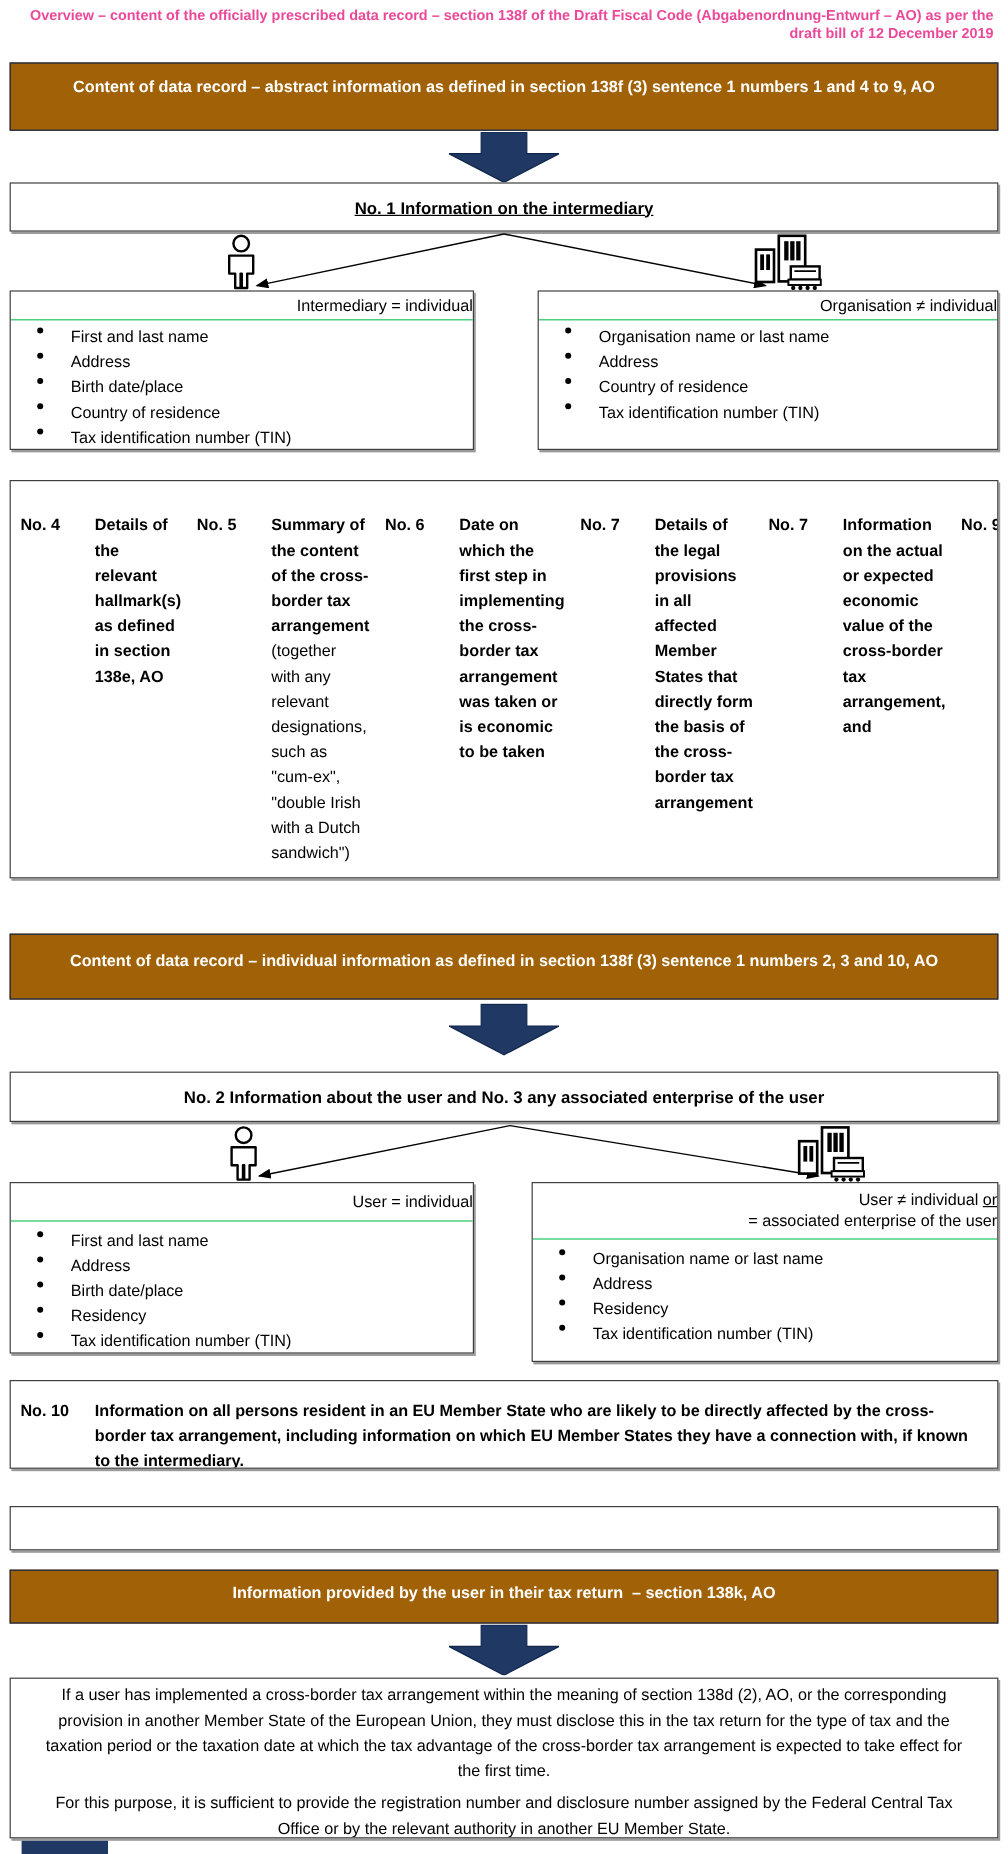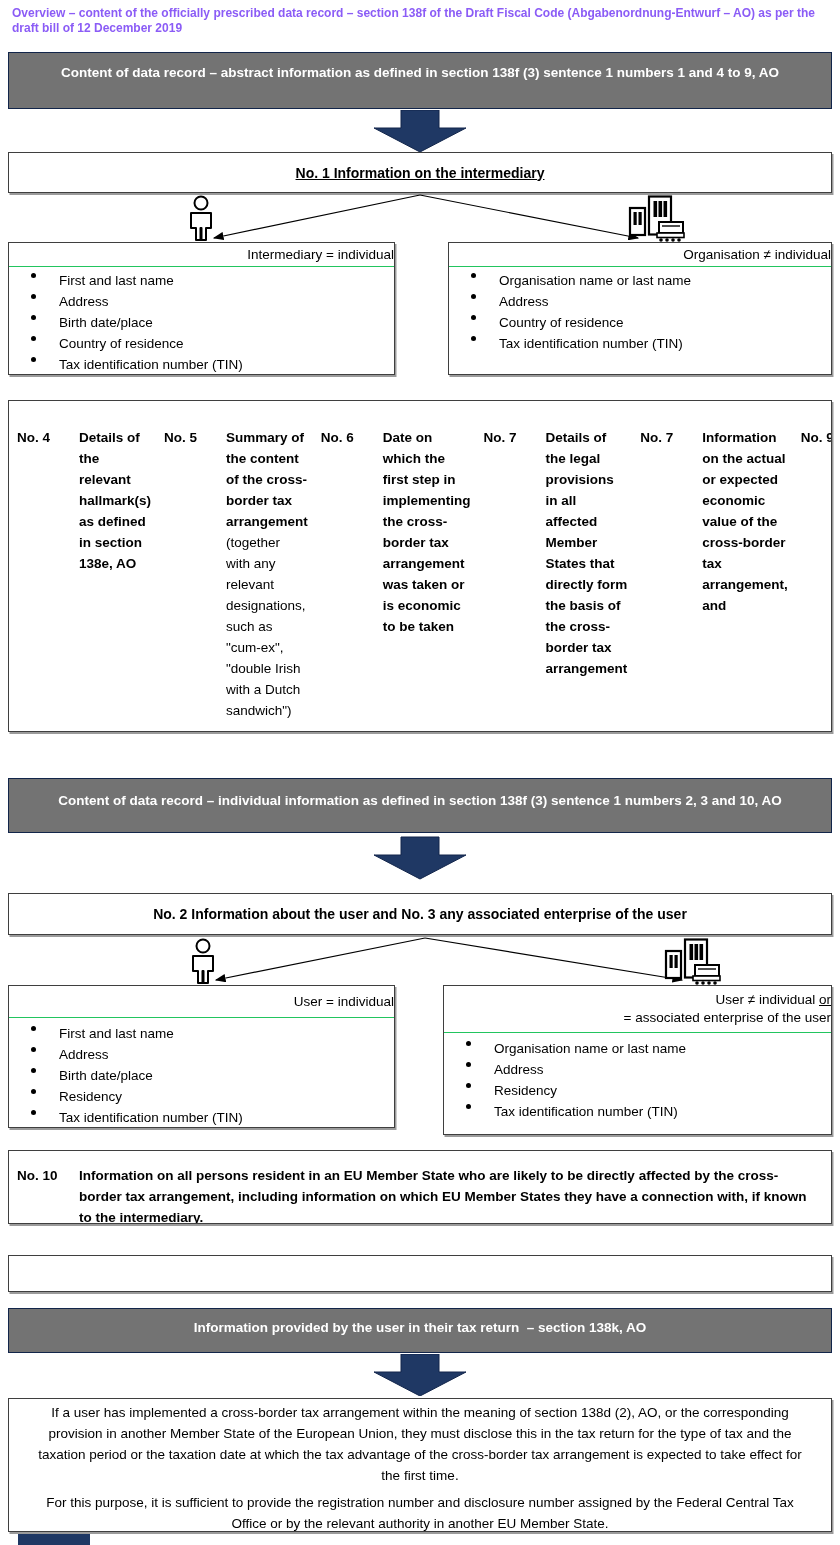--- a/index.html
+++ b/index.html
@@ -2,24 +2,24 @@
 <html><head>
 <meta charset="utf-8">
 <style>
   html,body{margin:0;padding:0;background:#ffffff;}
   .page{
     position:relative;width:840px;height:1545px;background:#ffffff;
     font-family:"Liberation Sans",sans-serif;color:#000;overflow:hidden;
   }
   .abs{position:absolute;box-sizing:border-box;}
   .page-title{
-    font-weight:bold;font-size:12px;line-height:15px;text-align:left;color:#8b5cf6;
+    font-weight:bold;font-size:12px;line-height:15px;text-align:right;color:#ec4899;
   }
   .navy-bar{
-    background:#737373;border:1px solid #12254a;color:#ffffff;
+    background:#a16207;border:1px solid #12254a;color:#ffffff;
     font-weight:bold;font-size:13.5px;text-align:center;
     display:flex;align-items:center;justify-content:center;
   }
   .white-box{
     background:#ffffff;border:1px solid #3f3f3f;
     box-shadow:1.5px 2px 0 #9b9b9b;
   }
   .center-head{
     display:flex;align-items:center;justify-content:center;
     font-weight:bold;font-size:14px;text-align:center;

